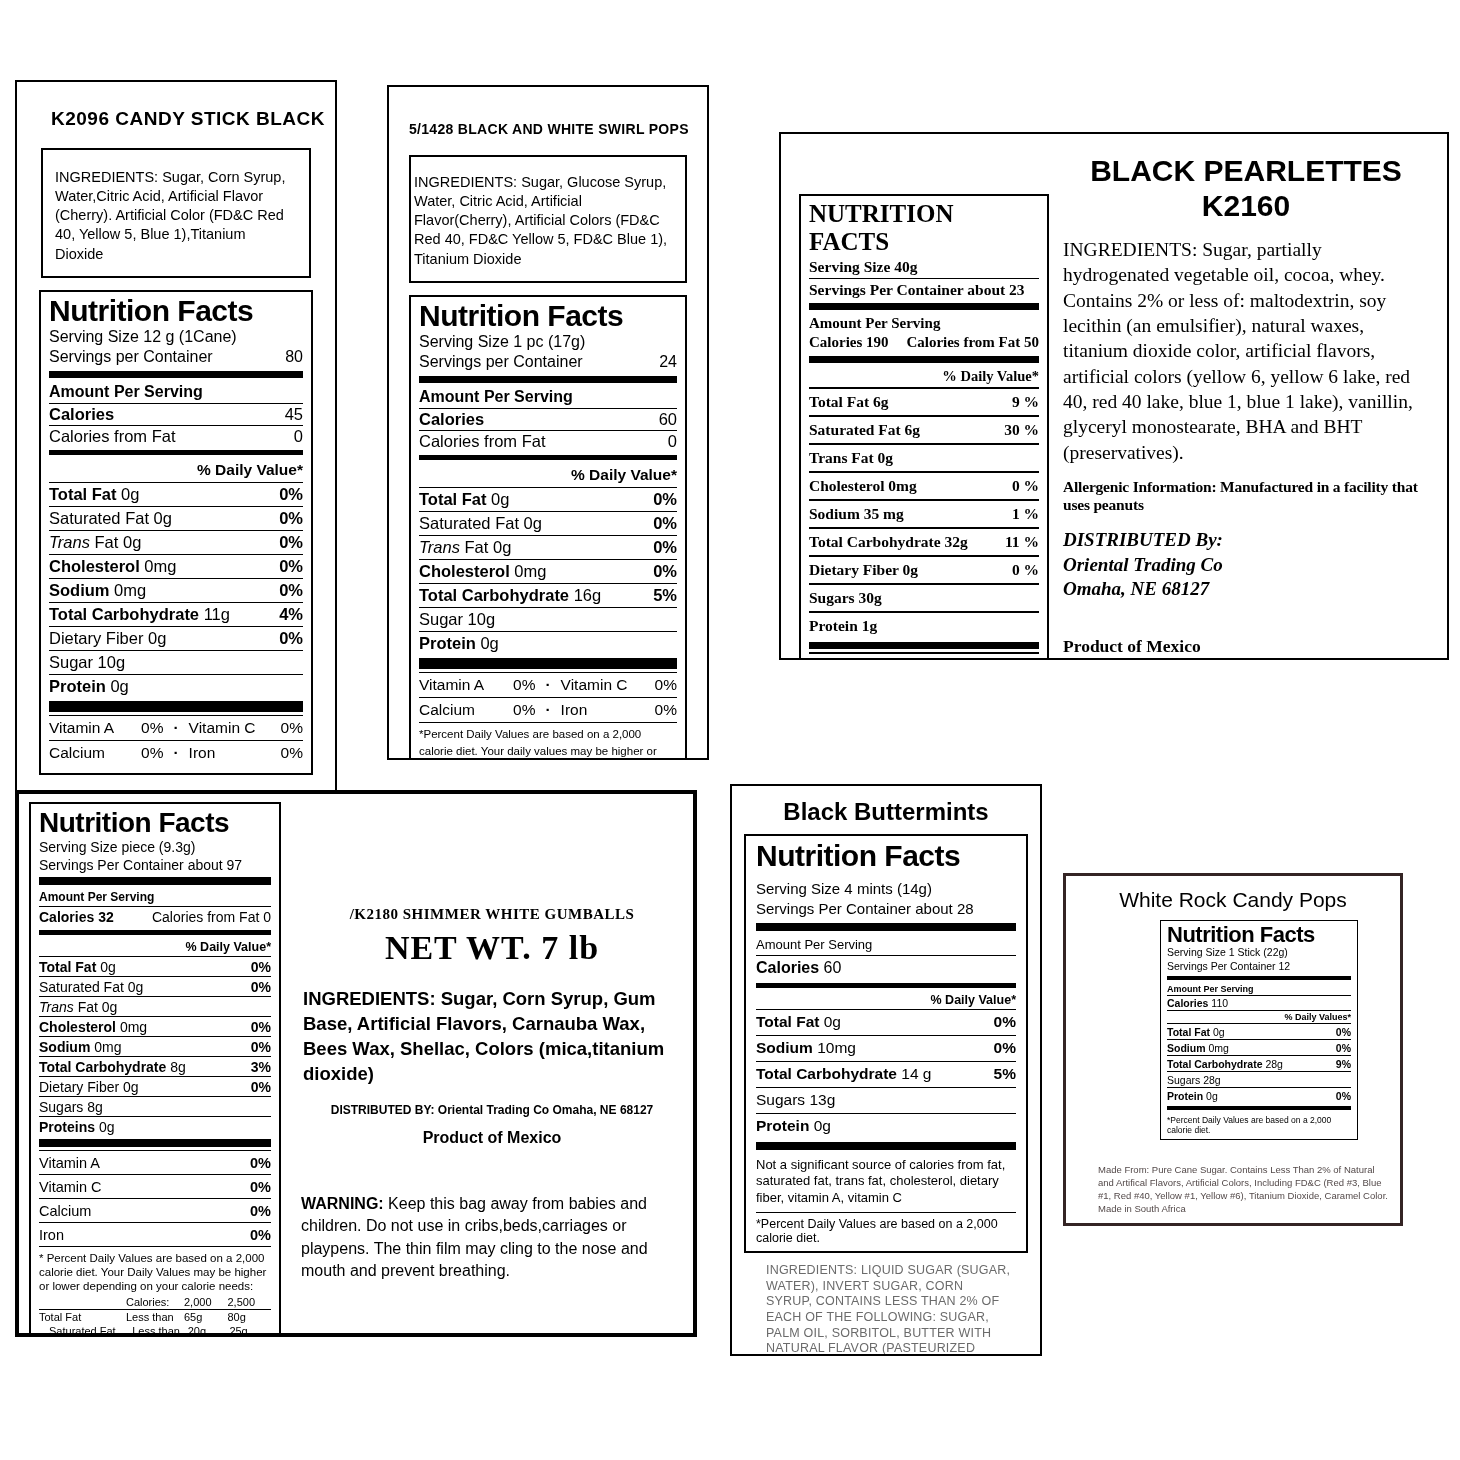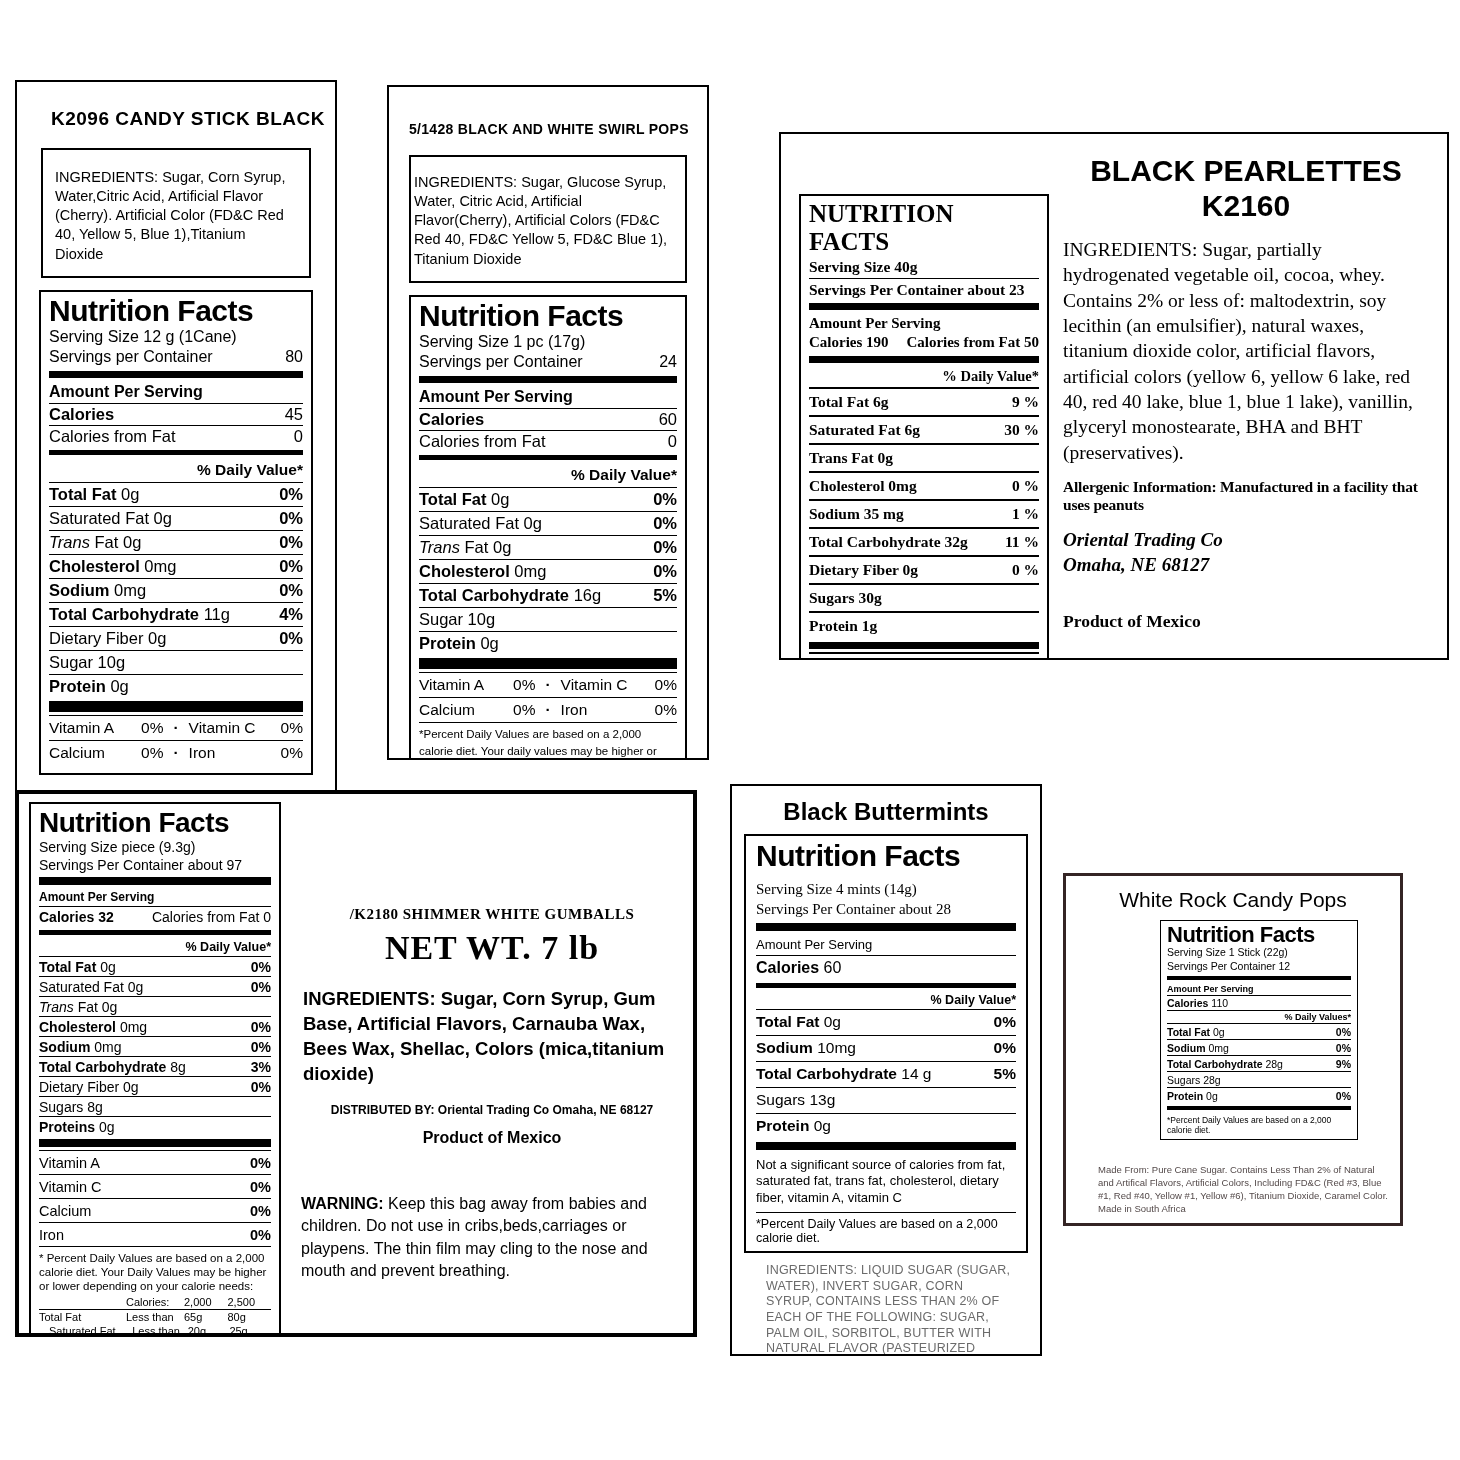--- a/index.html
+++ b/index.html
@@ -97,21 +97,21 @@
   .p4-ingr { font-size:18.5px; font-weight:bold; line-height:1.35; margin-top:20px; padding:0 2px; }
   .p4-dist { font-size:12px; font-weight:bold; text-align:center; margin-top:16px; }
   .p4-origin { font-size:16px; font-weight:bold; text-align:center; margin-top:12px; }
   .p4-warn { font-size:16px; line-height:1.4; margin-top:46px; }
 
   
   .p5-title { font-size:24px; font-weight:bold; text-align:center; margin-top:12px; }
   .p5 { margin:8px 12px 0; padding:3px 10px 6px; }
   .p5 .nf-title { font-size:30px; letter-spacing:-.5px; }
   .p5 .serv { font-size:15px; line-height:1.35; }
-  .p5 .serv-block { margin-top:6px;font-family:Liberation Serif, serif; }
+  .p5 .serv-block { margin-top:6px; }
   .p5 .aps { font-size:13px; font-weight:normal; padding:3px 0; }
   .p5 .calrow { font-size:16px; padding:3px 0; }
   .p5 .dvh { font-size:12.5px; padding:2px 0; }
   .p5 .nrow { font-size:15.5px; padding:3.5px 0; }
   .p5-note { font-size:13px; line-height:1.3; padding:4px 0 5px; }
   .p5 .footnote { font-size:12.5px; padding-top:4px; }
   .p5-ingr { color:#6b6b6b; font-size:12.5px; line-height:1.25; margin:10px 28px 0 34px; letter-spacing:.2px; }
 
   
   .p6-title { font-size:21px; font-weight:normal; text-align:center; margin-top:12px; }
@@ -404,20 +404,21 @@
     </div>
   </div>
   <div class="p3-right">
     <div class="p3-title">
       <div>BLACK PEARLETTES</div>
       <div>K2160</div>
     </div>
     <p class="p3-ingr">INGREDIENTS: Sugar, partially hydrogenated vegetable oil, cocoa, whey. Contains 2% or less of: maltodextrin, soy lecithin (an emulsifier), natural waxes, titanium dioxide color, artificial flavors, artificial colors (yellow 6, yellow 6 lake, red 40, red 40 lake, blue 1, blue 1 lake), vanillin, glyceryl monostearate, BHA and BHT (preservatives).</p>
     <p class="p3-allergen">Allergenic Information: Manufactured in a facility that uses peanuts</p>
     <div class="p3-dist">
+      <div>DISTRIBUTED By:</div>
       <div>Oriental Trading Co</div>
       <div>Omaha, NE 68127</div>
     </div>
     <p class="p3-origin">Product of Mexico</p>
   </div>
 </div>
 
 <div class="panel" id="panel-gum">
   <div class="p4-left">
     <div class="nfbox p4">

